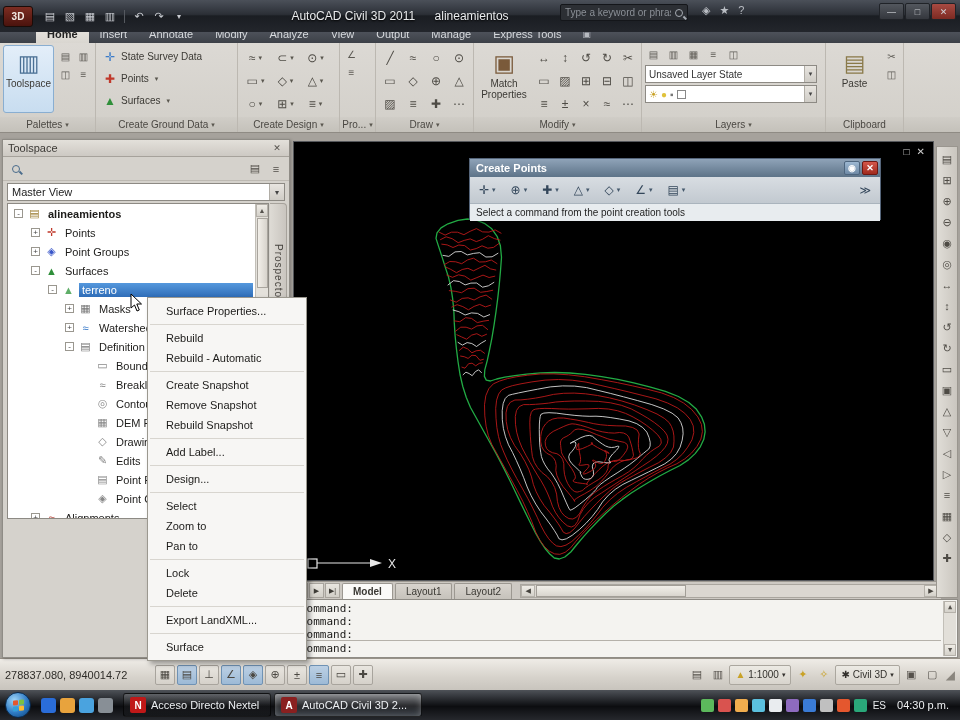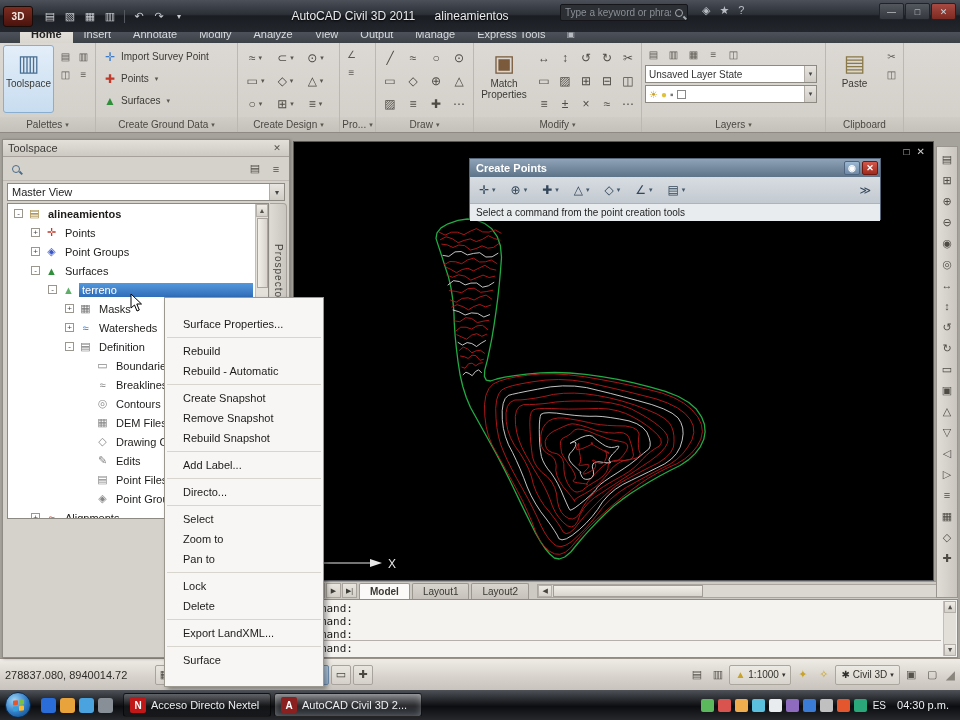--- a/index.html
+++ b/index.html
@@ -18,21 +18,21 @@
 .search{position:absolute;left:560px;top:4px;width:128px;height:17px;background:#2c2f34;border:1px solid #14161a;border-radius:2px;display:flex;align-items:center;padding:0 4px;gap:4px;}
 .search-text{flex:1;font-size:10px;color:#8b9097;white-space:nowrap;overflow:hidden;}
 .mag{width:8px;height:8px;border:1.5px solid #a7acb3;border-radius:50%;position:relative;flex:none;}
 .mag::after{content:"";position:absolute;left:7px;top:7px;width:4px;height:1.5px;background:#a7acb3;transform:rotate(45deg);}
 .title-icons{position:absolute;left:702px;top:4px;display:flex;gap:9px;font-size:11px;color:#b9bdc3;}
 .win-controls{position:absolute;right:4px;top:3px;display:flex;gap:1px;}
 .wc{width:25px;height:17px;display:flex;align-items:center;justify-content:center;font-size:9px;color:#cfd2d6;background:linear-gradient(#53575e,#34373d);border:1px solid #202328;border-radius:2px;}
 .wc.close{background:linear-gradient(#a84a42,#7c2a22);}
 
 
-.tabrow{position:absolute;left:0;top:25px;width:960px;height:18px;background:linear-gradient(#585d66,#3c4047);display:flex;align-items:flex-end;padding-left:20px;z-index:19;}
+.tabrow{position:absolute;left:0;top:25px;width:960px;height:18px;background:linear-gradient(#585d66,#3c4047);display:flex;align-items:flex-end;padding-left:36px;z-index:19;}
 .rtab{height:17px;line-height:17px;padding:0 11px;font-size:11px;color:#d7dade;}
 .rtab.active{background:linear-gradient(#e9e6e1,#d9d6d0);color:#222;border-radius:3px 3px 0 0;font-weight:bold;}
 .tab-extra{margin-left:10px;color:#b7bac0;font-size:9px;height:17px;line-height:17px;}
 
 
 .ribbon{position:absolute;left:0;top:43px;width:960px;height:90px;background:linear-gradient(#dcd9d4,#d2cfc9);border-bottom:1px solid #8f8b84;display:flex;z-index:18;}
 .panel{height:100%;display:flex;flex-direction:column;border-right:1px solid #bcb8b1;flex:none;}
 .pbody{flex:1;display:flex;align-items:flex-start;padding:2px 3px;gap:3px;}
 .plabel{height:15px;display:flex;align-items:center;justify-content:center;gap:3px;font-size:10px;color:#4a4742;background:linear-gradient(#d0cdc7,#c4c1ba);}
 .pl-arrow{font-size:7px;color:#5a574f;}
@@ -76,21 +76,21 @@
 .trow.sel .tlabel{background:linear-gradient(#5598dd,#2f6db8);color:#fff;flex:1;margin-right:15px;}
 .lvl0{padding-left:6px;}.lvl1{padding-left:23px;}.lvl2{padding-left:40px;}.lvl3{padding-left:57px;}.lvl4{padding-left:74px;}
 .tscroll{position:absolute;right:0;top:0;width:13px;height:100%;background:#e4e1db;border-left:1px solid #c2bfb8;display:flex;flex-direction:column;align-items:center;}
 .tsa{font-size:7px;color:#55524d;height:13px;line-height:12px;width:100%;text-align:center;background:linear-gradient(#efece6,#d4d1ca);border:1px solid #b5b1aa;}
 .tsa.bottom{margin-top:auto;}
 .tst{width:11px;height:70px;background:linear-gradient(90deg,#f2efe9,#d7d3cc);border:1px solid #a9a59e;margin-top:1px;}
 .pal-sidetab{position:absolute;right:2px;top:63px;width:17px;height:140px;background:linear-gradient(90deg,#dedbd5,#c9c5bf);border:1px solid #a6a29b;border-left:none;border-radius:0 4px 4px 0;display:flex;align-items:center;justify-content:center;}
 .pal-sidetab span{writing-mode:vertical-rl;font-size:10px;color:#46433e;letter-spacing:1px;}
 
 
-.ctxmenu{position:absolute;left:164px;top:297px;width:160px;background:#f7f6f4;border:1px solid #9b988f;box-shadow:3px 3px 5px rgba(0,0,0,.35);padding:16px 0;z-index:60;}
+.ctxmenu{position:absolute;left:147px;top:297px;width:160px;background:#f7f6f4;border:1px solid #9b988f;box-shadow:3px 3px 5px rgba(0,0,0,.35);padding:3px 0;z-index:60;}
 .cmi{height:20px;line-height:20px;font-size:11px;color:#1c1b19;padding-left:18px;white-space:nowrap;}
 .csep{height:1px;background:#d8d5cf;margin:3px 2px;}
 .cursor{position:absolute;left:130px;top:293px;z-index:70;}
 
 
 .draw-area{position:absolute;left:293px;top:141px;width:641px;height:440px;background:#000;border:1px solid #56585c;z-index:4;}
 #contour-svg{position:absolute;left:0;top:0;}
 .dwg-controls{position:absolute;right:8px;top:4px;display:flex;gap:7px;color:#cfcfcf;font-size:10px;z-index:5;}
 .ucs-svg{position:absolute;left:10px;bottom:5px;}
 
@@ -101,21 +101,21 @@
 .cpt-btn{width:16px;height:14px;display:flex;align-items:center;justify-content:center;font-size:9px;border-radius:2px;color:#fff;}
 .cpt-btn.pin{background:linear-gradient(#9db8d2,#6f8aa6);border:1px solid #4d657e;}
 .cpt-btn.close{background:linear-gradient(#d4574a,#a02a1e);border:1px solid #6e1812;}
 .cpt-row{height:26px;display:flex;align-items:center;padding:0 5px;gap:7px;background:linear-gradient(#d8dde2,#c2c9d0);}
 .cpt-drop{display:flex;align-items:center;gap:3px;height:20px;padding:0 4px;font-size:12px;color:#33465a;}
 .cpt-drop .a{font-size:7px;color:#45586c;}
 .cpt-drop.chev{font-size:11px;}
 .cpt-hint{height:18px;line-height:17px;background:#e8ecef;border-top:1px solid #aab4bd;font-size:10px;color:#1e1e1e;padding-left:6px;}
 
 
-.layoutbar{position:absolute;left:293px;top:581px;width:665px;height:18px;background:#cdc9c3;border-top:1px solid #9c9891;display:flex;align-items:center;z-index:4;}
+.layoutbar{position:absolute;left:276px;top:581px;width:665px;height:18px;background:#cdc9c3;border-top:1px solid #9c9891;display:flex;align-items:center;z-index:4;}
 .nav{width:15px;height:15px;font-size:7px;display:flex;align-items:center;justify-content:center;color:#3f3d38;background:linear-gradient(#e9e6e0,#d2cfc8);border:1px solid #a8a49d;margin-left:1px;}
 .ltab{height:16px;line-height:15px;padding:0 10px;font-size:10px;color:#3a3833;background:linear-gradient(#d8d4ce,#c6c2bb);border:1px solid #9c9891;border-bottom:none;margin-left:2px;border-radius:2px 2px 0 0;}
 .ltab.active{background:#fbfaf8;font-weight:bold;}
 .hsb{flex:1;height:14px;margin:0 2px 0 8px;background:#dbd7d1;border:1px solid #aaa69f;display:flex;align-items:center;}
 .hsb-arrow{width:14px;height:12px;font-size:7px;display:flex;align-items:center;justify-content:center;color:#46433e;background:linear-gradient(#efece6,#d4d1ca);border:1px solid #b5b1aa;}
 .hsb-thumb{width:150px;height:12px;background:linear-gradient(#f2efe9,#d9d5ce);border:1px solid #a29e97;margin-left:1px;}
 
 
 .cmdwin{position:absolute;left:293px;top:599px;width:665px;height:59px;background:#f4f3f0;border:1px solid #8f8c86;font-family:"DejaVu Sans Mono",monospace;z-index:4;}
 .cmd-hist{position:absolute;left:2px;top:2px;right:16px;bottom:18px;overflow:hidden;}
@@ -225,21 +225,21 @@
           <span>Palettes</span>
           <span class="pl-arrow">▾</span>
         </div>
     </div>
 
     <div class="panel" style="width:142px">
       <div class="pbody">
         <div class="rowcol">
           <div class="rowbtn">
               <span class="ric" style="color:#3a7bc9">✛</span>
-              <span>Import Survey Point</span>
+              <span>State Survey Data</span>
             </div>
           <div class="rowbtn">
               <span class="ric" style="color:#c0392b">✚</span>
               <span>Points</span>
               <span class="drop-arrow">▾</span>
             </div>
           <div class="rowbtn">
               <span class="ric" style="color:#2f8f3a">▲</span>
               <span>Surfaces</span>
               <span class="drop-arrow">▾</span>
@@ -685,21 +685,21 @@
     <div class="csep"></div>
     <div class="cmi">Rebuild</div>
     <div class="cmi">Rebuild - Automatic</div>
     <div class="csep"></div>
     <div class="cmi">Create Snapshot</div>
     <div class="cmi">Remove Snapshot</div>
     <div class="cmi">Rebuild Snapshot</div>
     <div class="csep"></div>
     <div class="cmi">Add Label...</div>
     <div class="csep"></div>
-    <div class="cmi">Directo...</div>
+    <div class="cmi">Design...</div>
     <div class="csep"></div>
     <div class="cmi">Select</div>
     <div class="cmi">Zoom to</div>
     <div class="cmi">Pan to</div>
     <div class="csep"></div>
     <div class="cmi">Lock</div>
     <div class="cmi">Delete</div>
     <div class="csep"></div>
     <div class="cmi">Export LandXML...</div>
     <div class="csep"></div>

